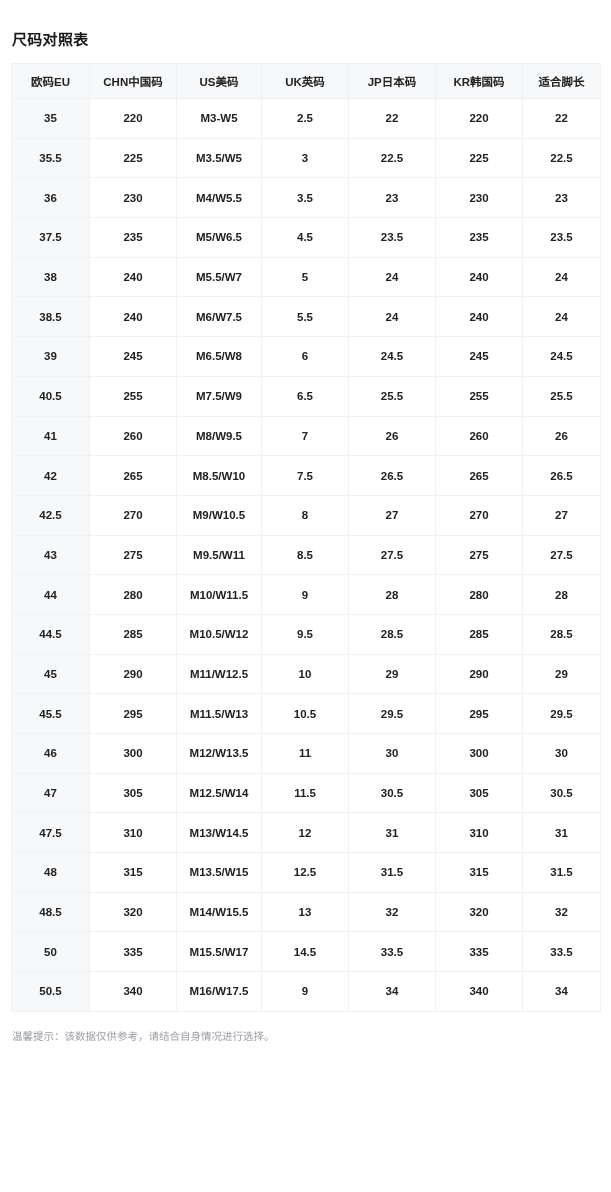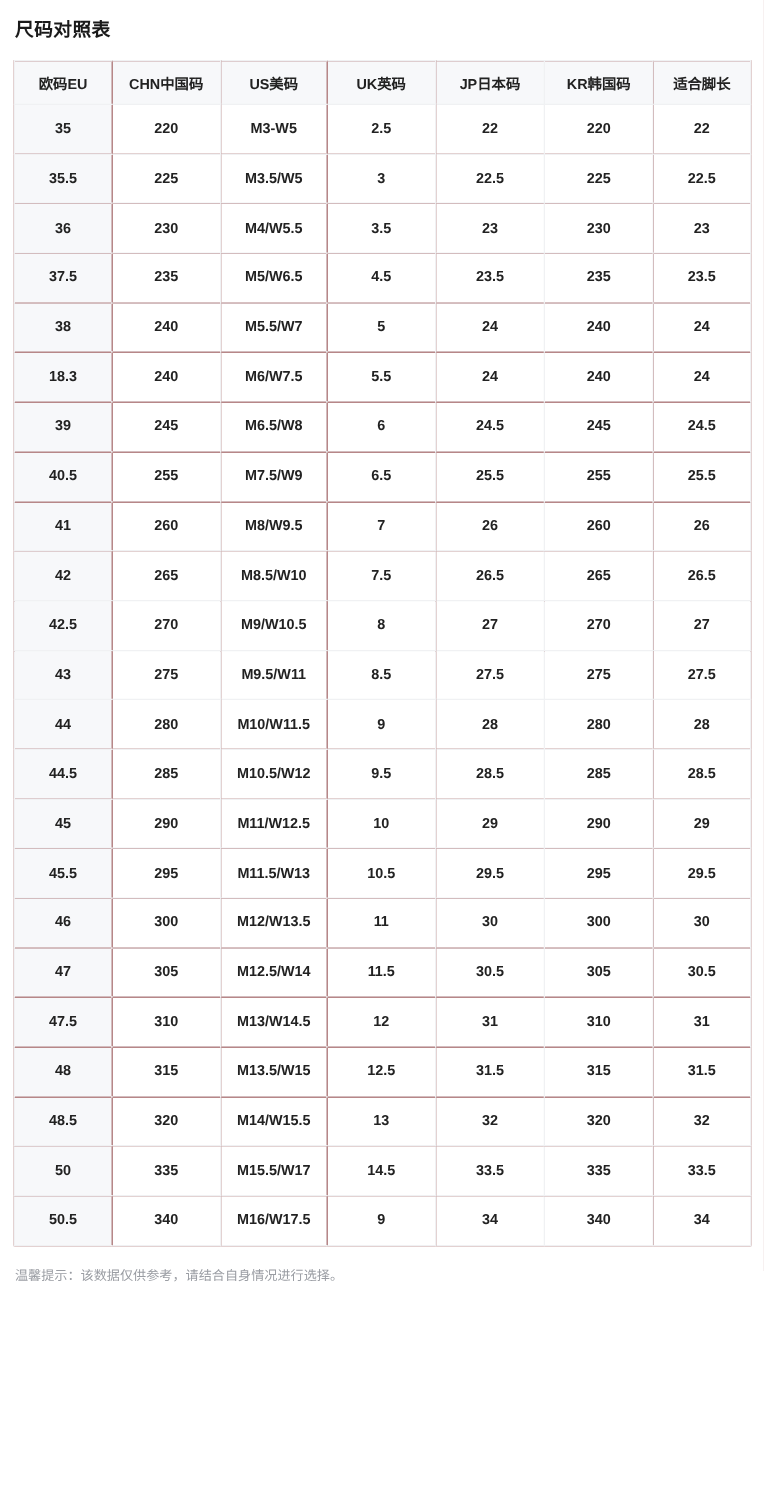--- a/index.html
+++ b/index.html
@@ -23,36 +23,36 @@
     position: relative;
   }
 
   
   .page-title {
     font-size: 15px;
     font-weight: bold;
     color: #1a1a1a;
     line-height: 1;
     margin: 0;
-    padding: 17px 0 0 12px;
+    padding: 32px 0 0 12px;
     letter-spacing: 0.3px;
   }
 
   
   .table-wrap {
     padding: 16px 11px 0 11px;
     box-sizing: border-box;
   }
 
   table.size-table {
     width: 589px;
     border-collapse: collapse;
     table-layout: fixed;
     font-size: 11.5px;
-    background: #7f1d1d;
+    background: #fca5a5;
   }
 
   table.size-table col.c0 { width: 78px; }
   table.size-table col.c1 { width: 87px; }
   table.size-table col.c2 { width: 85px; }
   table.size-table col.c3 { width: 87px; }
   table.size-table col.c4 { width: 87px; }
   table.size-table col.c5 { width: 87px; }
   table.size-table col.c6 { width: 78px; }
 
@@ -174,21 +174,21 @@
           <tr>
             <td class="col-first">38</td>
             <td>240</td>
             <td>M5.5/W7</td>
             <td>5</td>
             <td>24</td>
             <td>240</td>
             <td>24</td>
           </tr>
           <tr>
-            <td class="col-first">18.3</td>
+            <td class="col-first">38.5</td>
             <td>240</td>
             <td>M6/W7.5</td>
             <td>5.5</td>
             <td>24</td>
             <td>240</td>
             <td>24</td>
           </tr>
           <tr>
             <td class="col-first">39</td>
             <td>245</td>

